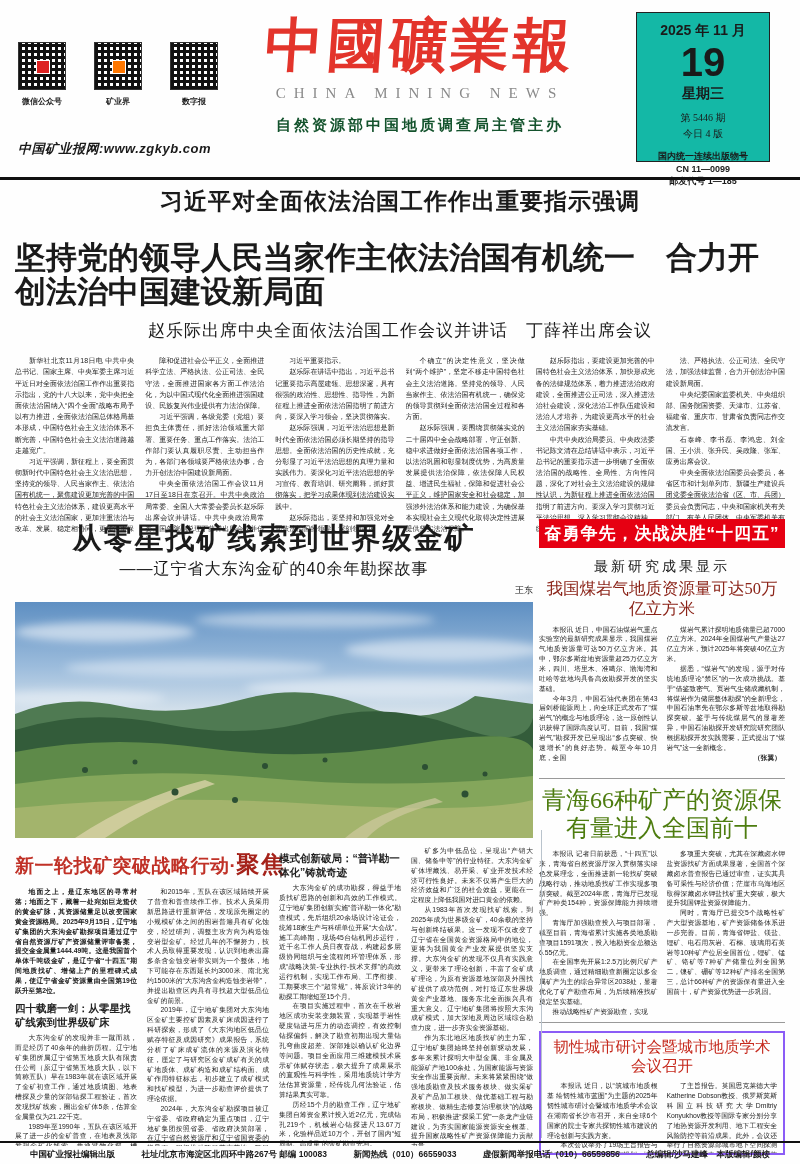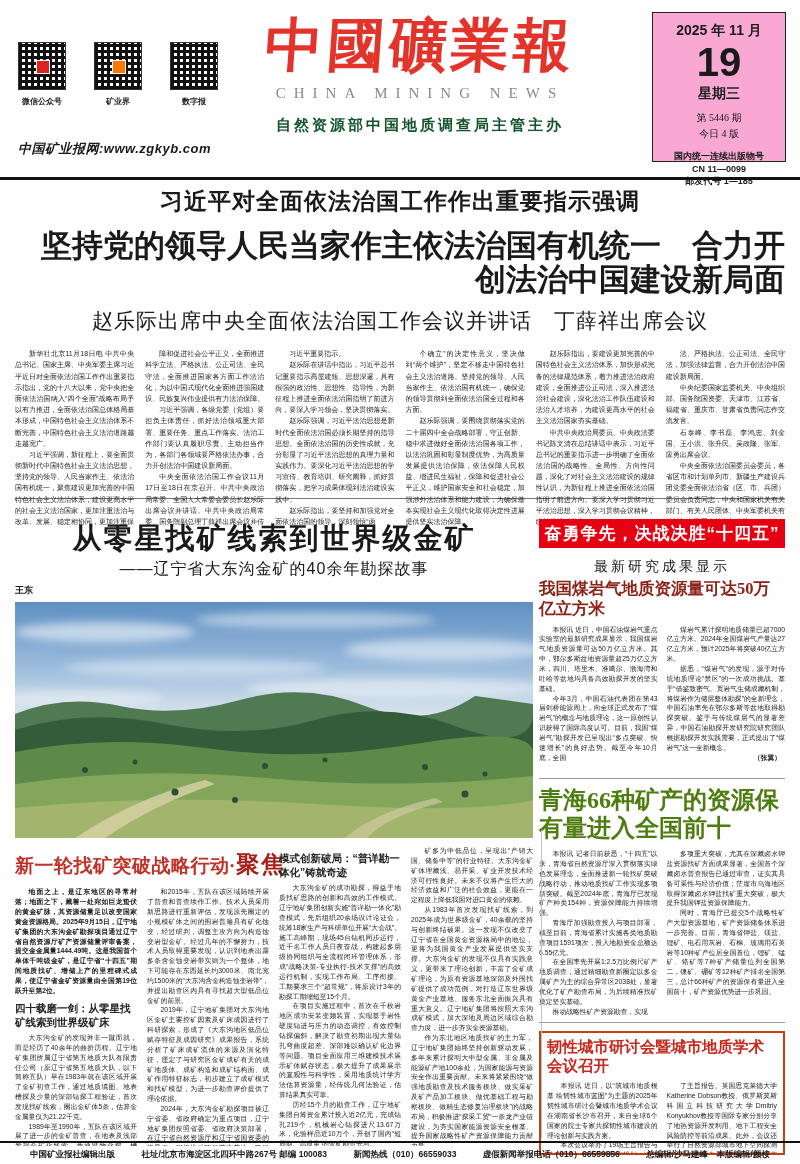--- a/index.html
+++ b/index.html
@@ -14,71 +14,71 @@
         repeating-linear-gradient(90deg,#111 0 3px,#fff 3px 6px);}
   .qr .qr-center{position:absolute;left:17px;top:17px;width:12px;height:12px;border:1px solid #fff;}
   .qr-label{font-size:8px;text-align:center;margin-top:6px;font-weight:bold;}
   .website{position:absolute;left:18px;top:140px;font-size:13px;font-weight:bold;letter-spacing:.5px;font-style:italic;}
   .masthead{position:absolute;left:210px;top:8px;width:420px;text-align:center;}
   .mast-title{font-family:"DejaVu Serif","Liberation Serif",serif;font-weight:bold;
               font-size:58px;line-height:1.3;letter-spacing:4px;transform:skewX(-4deg);}
   .mast-english{font-family:"Liberation Serif",serif;color:#8a8a8a;font-size:15px;
                 letter-spacing:8px;margin-top:2px;}
   .mast-slogan{font-size:15px;font-weight:bold;letter-spacing:3px;margin-top:14px;}
-  .datebox{position:absolute;left:652px;top:12px;width:132px;height:148px;border:1.5px solid #222;
-           text-align:center;background:#f9a8d4;}
+  .datebox{position:absolute;left:636px;top:12px;width:132px;height:148px;border:1.5px solid #222;
+           text-align:center;background:#14b8a6;}
   .db-ym{font-size:14px;font-weight:bold;margin-top:9px;}
   .db-day{font-size:40px;font-weight:bold;line-height:1;margin-top:2px;}
   .db-week{font-size:14px;font-weight:bold;margin-top:3px;}
   .db-issue{font-family:"Liberation Serif",serif;font-size:10px;margin-top:8px;}
   .db-pages{font-family:"Liberation Serif",serif;font-size:10px;margin-top:2px;}
   .db-pub{font-size:9px;font-weight:bold;margin-top:9px;}
   .db-cn,.db-post{font-size:9px;font-weight:bold;margin-top:1px;}
   .thick-rule{position:absolute;left:0;top:177px;width:800px;height:3px;background:#111;}
   
   .top-story{position:absolute;left:15px;top:186px;width:770px;height:312px;border-bottom:1px solid #777;}
   .ts-kicker{text-align:center;font-size:23px;font-weight:bold;letter-spacing:1px;}
-  .ts-headline{text-align:right;font-size:31px;font-weight:900;letter-spacing:0px;margin-top:12px;line-height:1.1;}
-  .ts-deck{text-align:center;font-size:21px;margin-top:10px;letter-spacing:1px;}
+  .ts-headline{text-align:left;font-size:31px;font-weight:900;letter-spacing:0px;margin-top:24px;line-height:1.1;}
+  .ts-deck{text-align:center;font-size:17px;margin-top:10px;letter-spacing:1px;}
   .top-cols{display:flex;gap:11px;margin-top:13px;height:184px;overflow:hidden;}
   .top-col{flex:1;font-size:7px;line-height:1.6;color:#222;overflow:hidden;}
   
   .para{text-indent:2em;text-align:justify;}
   .lede{text-indent:2em;text-align:justify;font-weight:bold;}
   .sub{font-weight:900;text-align:left;font-size:10.5px;line-height:1.35;margin:5px 0 4px 0;text-indent:0;}
   .by{text-align:right;font-weight:bold;padding-right:4px;}
   
   .lower{position:absolute;left:15px;top:519px;width:770px;height:636px;display:flex;gap:6px;}
   .v-divider{position:absolute;left:541px;top:830px;height:308px;width:1px;background:#b9c3cc;}
   .feature{width:518px;position:relative;}
   .ft-title{text-align:center;font-size:29px;font-weight:900;letter-spacing:2px;}
   .ft-subtitle{text-align:center;font-size:16px;letter-spacing:1px;}
-  .ft-author{text-align:left;font-size:9px;margin-top:4px;font-weight:bold;}
+  .ft-author{text-align:right;font-size:9px;margin-top:4px;font-weight:normal;}
   .ft-photo{margin-top:5px;width:518px;height:236px;display:block;}
   .feature-cols{margin-top:8px;display:grid;grid-template-columns:repeat(4,1fr);
                 grid-template-rows:auto 1fr;column-gap:10px;height:300px;overflow:hidden;
                 font-size:6.8px;line-height:1.45;color:#222;}
   .fc-header{grid-area:1/1/2/3;text-align:center;padding:2px 0 6px 0;white-space:nowrap;}
   .fc-header .shp{font-size:19px;font-weight:bold;letter-spacing:.5px;}
   .fc-header .shf{font-size:23px;font-weight:900;letter-spacing:2px;}
   .fc1{grid-area:2/1/3/2;overflow:hidden;}
   .fc2{grid-area:2/2/3/3;overflow:hidden;}
   .fc3{grid-area:1/3/3/4;overflow:hidden;}
   .fc4{grid-area:1/4/3/5;overflow:hidden;}
   
   .rail{width:238px;flex:1;display:flex;flex-direction:column;}
   .banner{color:#fff;font-size:17px;font-weight:900;text-align:center;padding:3px 0;letter-spacing:1px;}
   .rail-art{margin-top:6px;}
   .ra-kicker{font-family:"Liberation Serif",serif;font-size:14px;text-align:center;letter-spacing:3px;margin-top:4px;}
-  .ra-headline{font-family:"Liberation Serif",serif;font-size:16.5px;font-weight:bold;
+  .ra-headline{font-family:"Liberation Serif",serif;font-size:16.5px;font-weight:normal;text-align:center;
                line-height:1.2;margin-top:3px;}
   .rail-cols{display:flex;gap:9px;margin-top:6px;font-size:6.8px;line-height:1.45;color:#222;}
   .rail-col{flex:1;overflow:hidden;}
   .rail-div{border-top:1px solid #999;margin:7px 0 4px 0;}
-  .red-box{border:2px solid #c2410c;padding:5px 6px 17px 6px;margin-top:4px;height:158px;overflow:hidden;}
+  .red-box{border:2px solid #8b5cf6;padding:5px 6px 17px 6px;margin-top:4px;height:158px;overflow:hidden;}
   
   .footer{position:absolute;left:0;top:1141px;width:800px;border-top:2px solid #111;
           padding-top:6px;display:flex;justify-content:space-between;
           font-size:8.5px;font-weight:bold;box-sizing:border-box;padding-left:30px;padding-right:30px;}
 </style>
 </head>
 <body>
 
 <div class="page">
 

